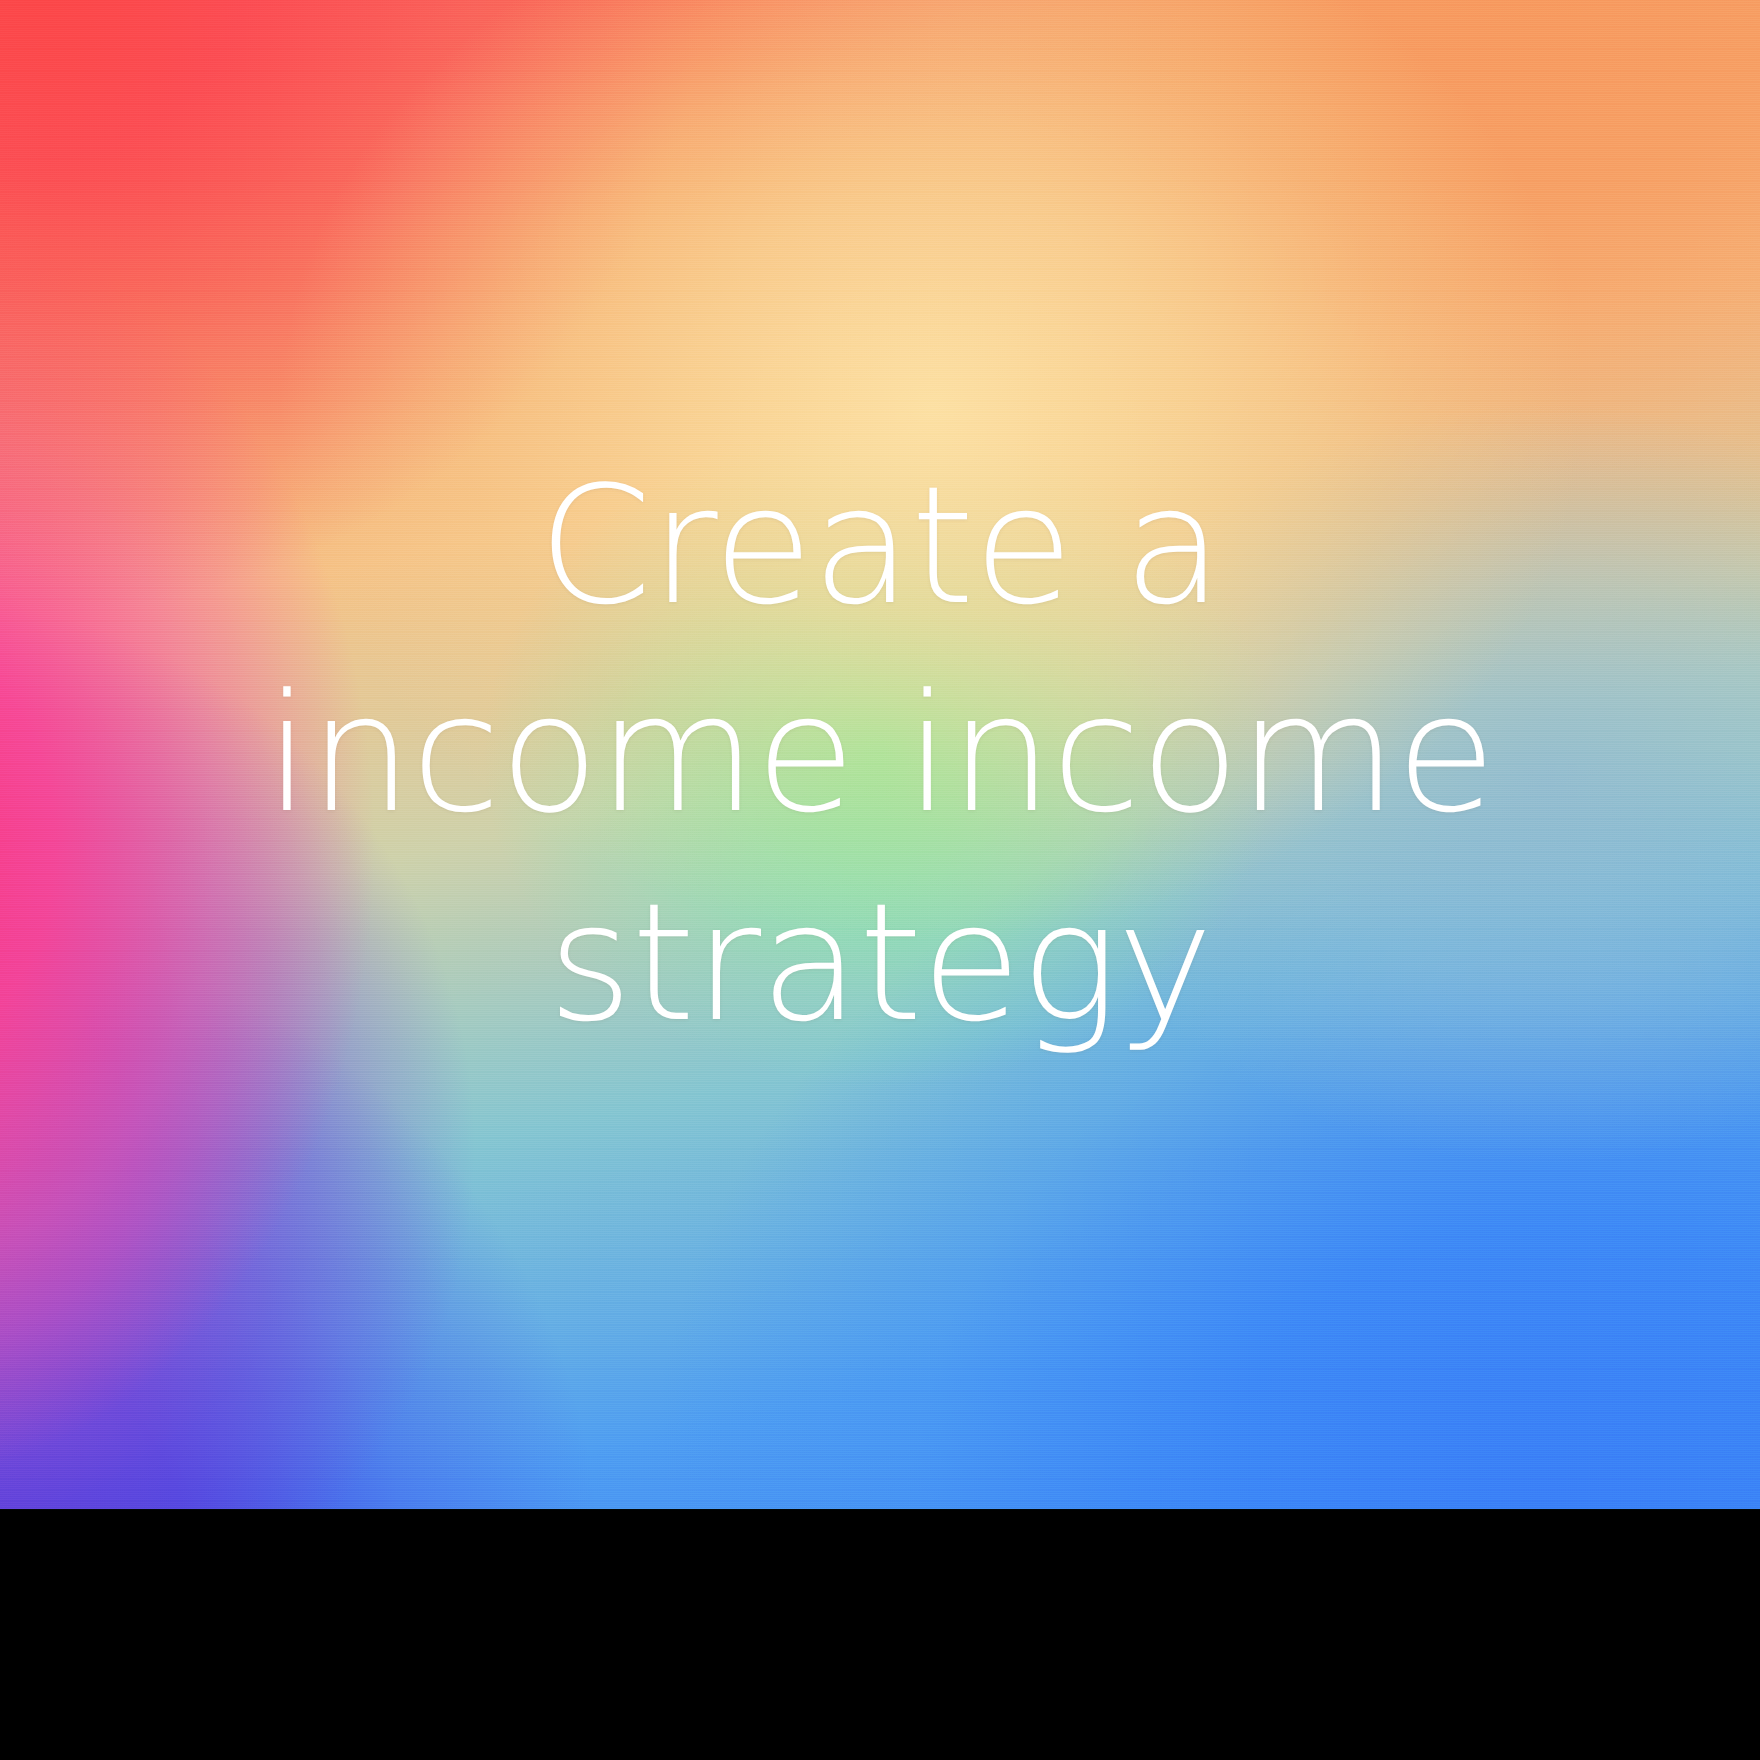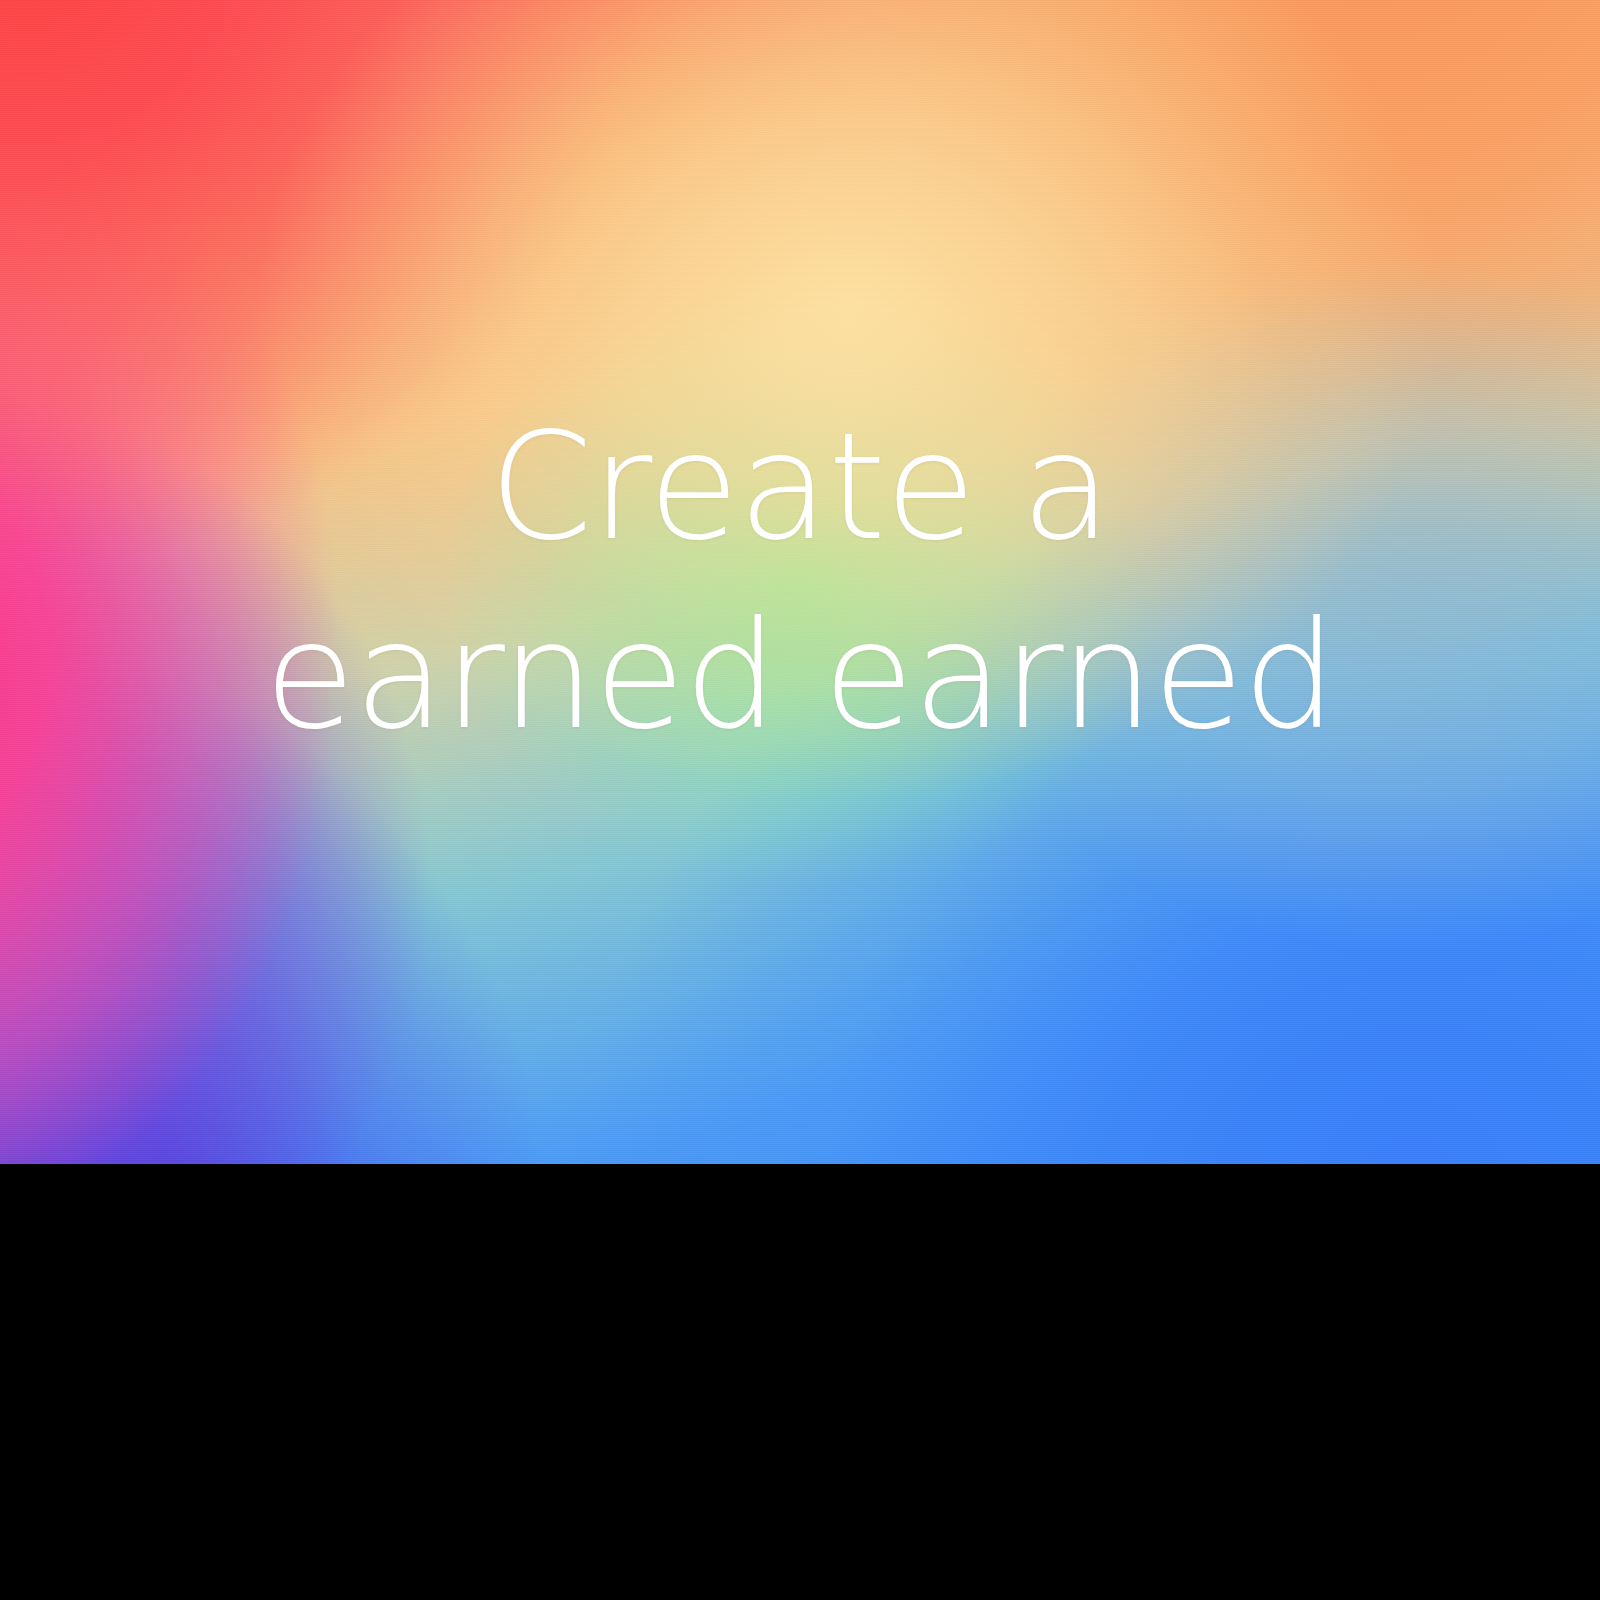--- a/index.html
+++ b/index.html
@@ -8,21 +8,21 @@
     padding: 0;
     background: #000;
   }
   body {
     font-family: "Liberation Sans", sans-serif;
   }
 
   #card {
     position: relative;
     width: 1600px;
-    height: 1164px;
+    height: 1372px;
     overflow: hidden;
     background-color: #14532d;
     isolation: isolate;
   }
 
   
   .grad-layer {
     position: absolute;
     inset: 0;
     pointer-events: none;
@@ -170,16 +170,17 @@
   <div class="grad-layer" id="g-pink"></div>
   <div class="grad-layer" id="g-red"></div>
   <div class="grad-layer" id="g-orange"></div>
   <div class="grad-layer" id="g-teal"></div>
   <div class="grad-layer" id="g-green"></div>
   <div class="grad-layer" id="g-cream"></div>
   <div class="grad-layer" id="g-noise"></div>
 
   <div id="quote-block">
     <div class="quote-line">Create a</div>
-    <div class="quote-line">earned earned</div>
+    <div class="quote-line">income income</div>
+    <div class="quote-line">strategy</div>
   </div>
 
 </div>
 
 </body></html>

